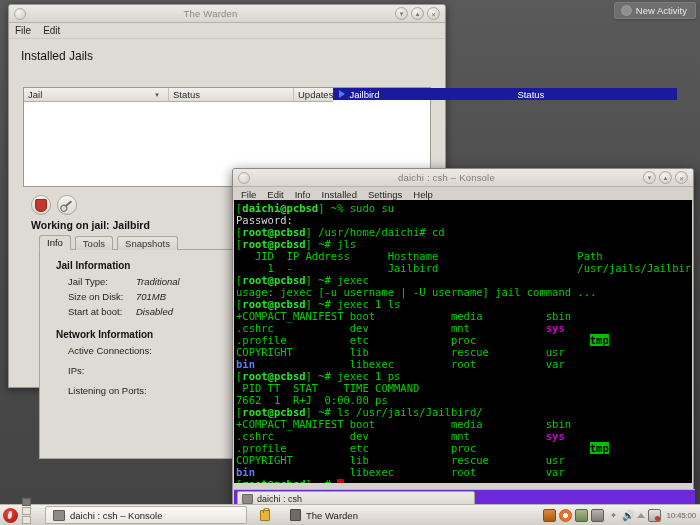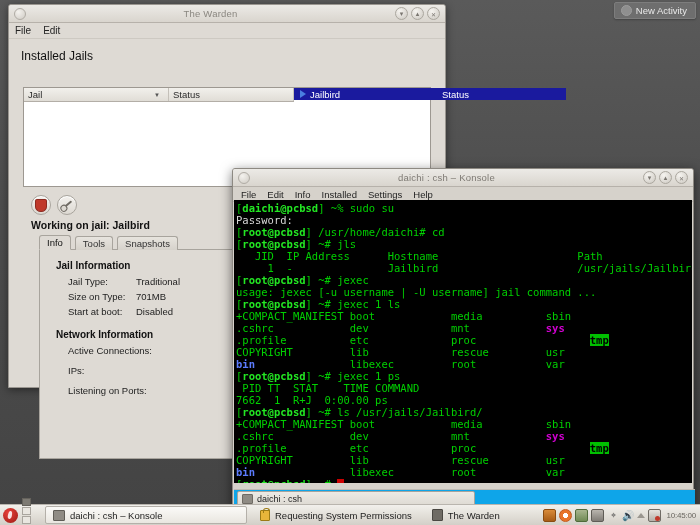--- a/index.html
+++ b/index.html
@@ -59,21 +59,21 @@
   .jail-table{
     margin:0 4px;background:#ffffff;border:1px solid #9d9891;height:98px;
     display:flex;flex-direction:row;
   }
   .jt-head{display:flex;height:13px;background:linear-gradient(180deg,#f2f0ec,#e0ddd6);
     border-bottom:1px solid #b3aea7;font-size:9.5px;color:#2a2a2a;}
   .jt-head .th{display:flex;align-items:center;padding-left:4px;position:relative;
     border-right:1px solid #c4c0b9;}
   .jt-head .th .sortarrow{position:absolute;right:8px;font-size:6px;color:#555;}
   .th.c1{width:140px;} .th.c2{width:120px;} .th.c3{flex:1;border-right:none;}
-  .jt-row{display:flex;height:12px;align-items:center;font-size:9.5px;}
+  .jt-row{display:flex;height:12px;align-items:center;font-size:9.5px;gap:36px;}
   .jt-row.sel{background:#1a1a9e;color:#ffffff;}
   .jt-row .td{padding-left:4px;display:flex;align-items:center;gap:4px;}
   .td.c1{width:140px;} .td.c2{width:120px;} .td.c3{flex:1;}
   .play-tri{width:0;height:0;border-left:6px solid #4a7fe0;
     border-top:4px solid transparent;border-bottom:4px solid transparent;margin-left:2px;}
 
   .round-btns{display:flex;gap:6px;margin:8px 0 4px 12px;}
   .rbtn{width:18px;height:18px;border-radius:50%;
     background:linear-gradient(180deg,#f3f1ed,#ddd9d2);
     border:1px solid #a8a49d;display:flex;align-items:center;justify-content:center;
@@ -92,21 +92,21 @@
     background:linear-gradient(180deg,#e7e4de,#d6d2cb);border-radius:3px 3px 0 0;
     margin-right:4px;color:#333;}
   .tab.active{background:#dedad4;color:#111;position:relative;z-index:2;
     border-bottom:1px solid #dedad4;}
 
   .tab-panel{margin:0 12px 0 20px;border:1px solid #a8a49d;background:#dedad4;
     height:192px;padding:8px 10px;margin-top:-1px;}
   .grp-title{font-size:10px;font-weight:bold;color:#111;margin:2px 0 5px 6px;}
   .kv{display:flex;font-size:9.5px;margin:0 0 4px 18px;color:#222;}
   .kv .k{width:68px;}
-  .kv .v{color:#222;}
+  .kv .v{color:#222;font-style:italic;}
   .lbl-only{font-size:9.5px;margin:0 0 9px 18px;color:#222;}
 
   .bottom-btns{position:absolute;right:14px;bottom:0px;display:flex;gap:6px;}
   .bbtn{width:18px;height:18px;border-radius:50%;
     background:linear-gradient(180deg,#f3f1ed,#ddd9d2);
     border:1px solid #a8a49d;display:flex;align-items:center;justify-content:center;}
   .plus-ico{position:relative;width:10px;height:10px;}
   .plus-ico::before,.plus-ico::after{content:"";position:absolute;background:#3b9e3b;}
   .plus-ico::before{left:3.5px;top:0;width:3px;height:10px;}
   .plus-ico::after{left:0;top:3.5px;width:10px;height:3px;}
@@ -132,21 +132,21 @@
   .c-green{color:#00d000;}
   .c-bgreen{color:#23e723;font-weight:bold;}
   .c-white{color:#d8d8d8;}
   .c-blue{color:#5c7cff;font-weight:bold;}
   .c-magenta{color:#d000d0;font-weight:bold;}
   .c-tmp{background:#00c000;color:#000000;font-weight:bold;margin-left:44px;}
   .cursor{display:inline-block;width:7px;height:10px;background:#cc0000;
     vertical-align:-1px;}
   .ln{display:block;height:12px;}
   .k-tabbar{position:absolute;left:1px;bottom:1px;width:458px;height:18px;
-    background:#0ea5e9;border-top:1px solid #bdb9b2;display:flex;align-items:center;
+    background:#6d28d9;border-top:1px solid #bdb9b2;display:flex;align-items:center;
     padding-left:3px;}
   .k-tab{display:flex;align-items:center;gap:4px;height:14px;padding:0 10px 0 4px;
     background:linear-gradient(180deg,#eceae5,#ddd9d2);border:1px solid #a8a49d;
     border-radius:2px;font-size:9px;color:#222;width:222px;}
   .k-tab-ico{width:9px;height:8px;background:#8f8b84;border:1px solid #6f6b64;
     border-radius:1px;}
 
   
   #taskbar{
     position:absolute;left:0;bottom:0;width:700px;height:20px;
@@ -225,20 +225,23 @@
 
       <div class="jail-table">
         <div class="jt-head">
           <div class="th c1">
             <span>Jail</span>
             <span class="sortarrow">▼</span>
           </div>
           <div class="th c2">
             <span>Status</span>
           </div>
+          <div class="th c3">
+            <span>Updates</span>
+          </div>
         </div>
         <div class="jt-row sel">
           <div class="td c1">
             <span class="play-tri"></span>
             <span>Jailbird</span>
           </div>
           <div class="td c2">Status</div>
           <div class="td c3"></div>
         </div>
       </div>
@@ -260,21 +263,21 @@
         <div class="tab">Snapshots</div>
       </div>
 
       <div class="tab-panel">
         <div class="grp-title">Jail Information</div>
         <div class="kv">
           <span class="k">Jail Type:</span>
           <span class="v">Traditional</span>
         </div>
         <div class="kv">
-          <span class="k">Size on Type:</span>
+          <span class="k">Size on Disk:</span>
           <span class="v">701MB</span>
         </div>
         <div class="kv">
           <span class="k">Start at boot:</span>
           <span class="v">Disabled</span>
         </div>
         <div class="grp-title" style="margin-top:12px;">Network Information</div>
         <div class="lbl-only">Active Connections:</div>
         <div class="lbl-only">IPs:</div>
         <div class="lbl-only">Listening on Ports:</div>
@@ -327,21 +330,20 @@
     <span class="pg"></span>
     <span class="pg"></span>
   </div>
 
   <div class="task-btn active">
     <span class="task-ico ico-konsole"></span>
     <span>daichi : csh – Konsole</span>
   </div>
   <div class="task-btn">
     <span class="ico-lock"></span>
-    <span>Requesting System Permissions</span>
   </div>
   <div class="task-btn">
     <span class="ico-warden"></span>
     <span>The Warden</span>
   </div>
 
   <div class="tray">
     <span class="tray-ico ti-box"></span>
     <span class="tray-ico ti-life"></span>
     <span class="tray-ico ti-cam"></span>

